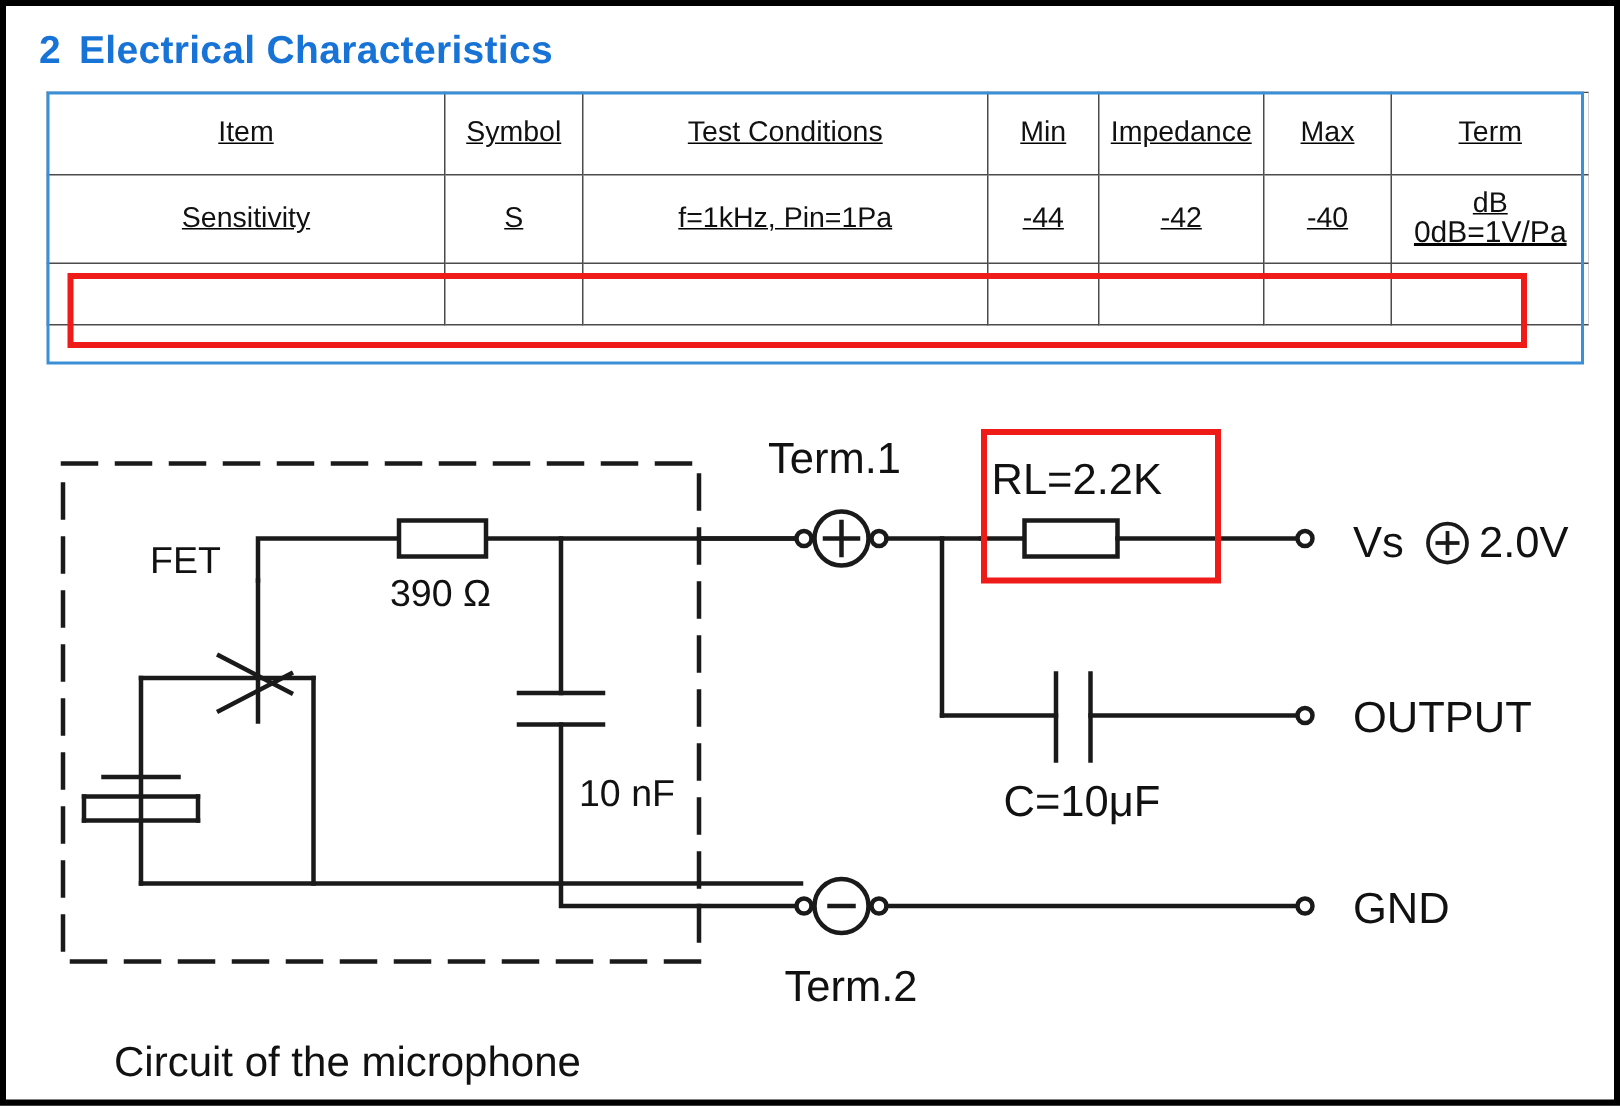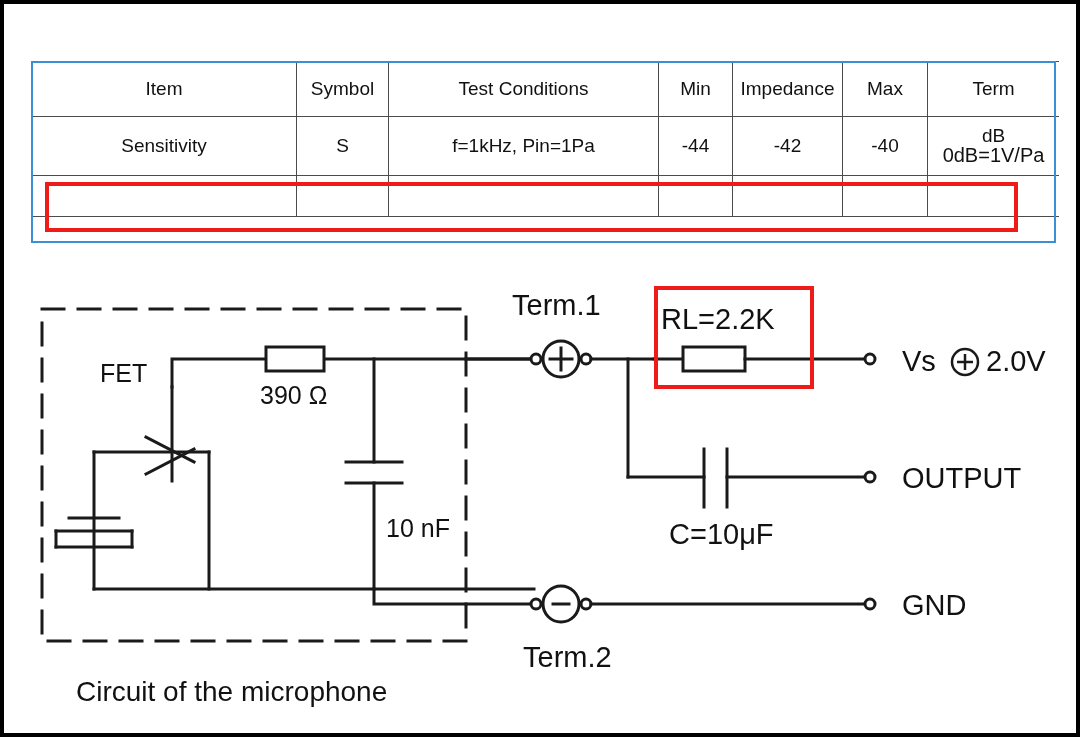--- a/index.html
+++ b/index.html
@@ -38,20 +38,21 @@
   #section-heading .num { margin-right: 12px; }
 
   
   #spec-table-wrap {
     position: absolute;
     left: 27px;
     top: 57px;
     width: 1028px;
     height: 183px;
     overflow: hidden;
+    text-decoration: underline;
   }
   table.spec {
     border-collapse: collapse;
     table-layout: fixed;
     width: 1028px;
     font-size: 19px;
     color: #111;
   }
   table.spec td {
     border: 1.5px solid #4b4b4b;
@@ -118,31 +119,34 @@
     width: 160px;
     height: 103px;
     border: 4px solid #ee1b18;
     box-sizing: border-box;
     pointer-events: none;
   }
 
   #caption {
     position: absolute;
     left: 72px;
-    top: 672px;
+    top: 688px;
     font-size: 28px;
     color: #111111;
     white-space: nowrap;
   }
 </style>
 </head>
 <body>
 
 <div id="page">
 
+  <div id="section-heading">
+    <span class="num">2</span><span>Electrical Characteristics</span>
+  </div>
 
   <div id="spec-table-wrap">
     <table class="spec">
       <colgroup>
         <col style="width:265px">
         <col style="width:92px">
         <col style="width:270px">
         <col style="width:74px">
         <col style="width:110px">
         <col style="width:85px">

